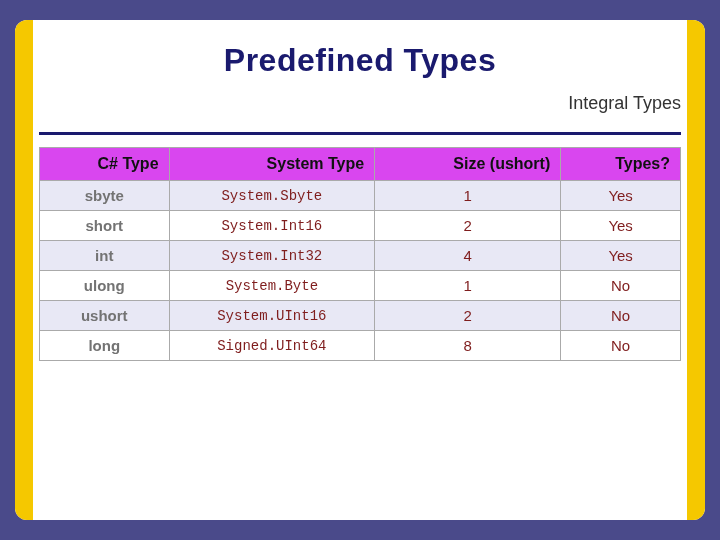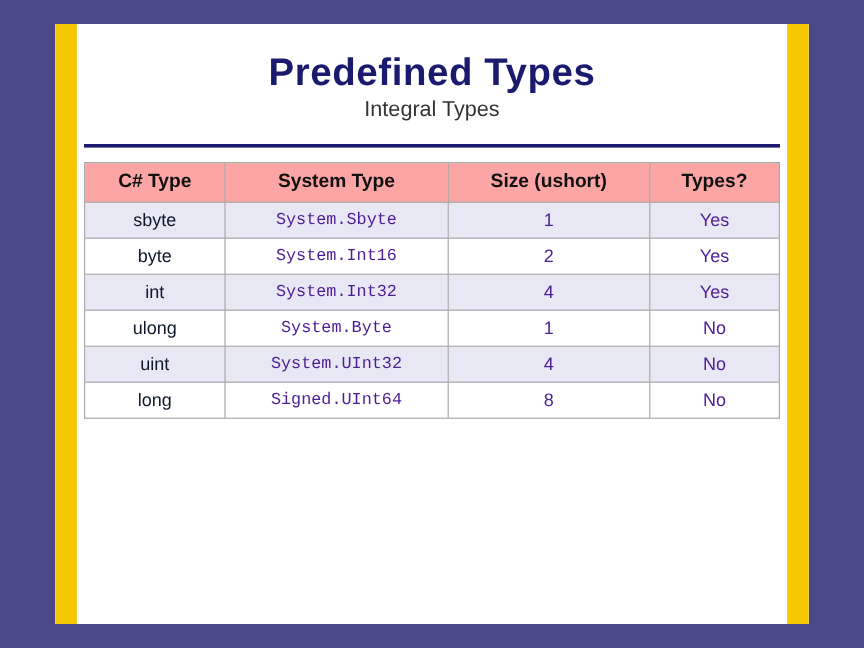--- a/index.html
+++ b/index.html
@@ -8,24 +8,24 @@
       width: 720px;
       height: 540px;
       background: #4a4a8a;
       display: flex;
       align-items: center;
       justify-content: center;
       font-family: Arial, sans-serif;
     }
 
     .slide-container {
-      width: 628px;
+      width: 690px;
       height: 500px;
       background: #ffffff;
-      border-radius: 0;
+      border-radius: 12px;
       overflow: hidden;
       position: relative;
       display: flex;
       flex-direction: column;
     }
 
     
     .accent-left {
       position: absolute;
       left: 0;
@@ -61,64 +61,65 @@
     .title {
       font-size: 32px;
       font-weight: bold;
       color: #1a1a6e;
       letter-spacing: 0.5px;
     }
 
     .subtitle {
       font-size: 18px;
       color: #333;
-      margin-top: 2px;
+      margin-top: 14px;
+      text-align: right;
     }
 
     .divider {
       height: 3px;
       background: #1a1a6e;
       margin: 8px 0 12px 0;
     }
 
     table {
       width: 100%;
       border-collapse: collapse;
       font-size: 15px;
     }
 
     thead tr th {
-      background: #fca5a5;
+      background: #d946ef;
       border: 1px solid #aaa;
       padding: 7px 10px;
-      text-align: center;
+      text-align: right;
       font-weight: bold;
       color: #111;
       font-size: 16px;
     }
 
     tbody tr td {
       border: 1px solid #aaa;
       padding: 6px 10px;
       text-align: center;
-      color: #4c1d95;
+      color: #7f1d1d;
     }
 
     
     tbody tr:nth-child(odd) td {
       background: #e8e8f5;
     }
 
     tbody tr:nth-child(even) td {
       background: #ffffff;
     }
 
     td:first-child {
-      font-weight: normal;
-      color: #0f172a;
+      font-weight: bold;
+      color: #737373;
     }
 
     td:nth-child(2) {
       font-family: 'Courier New', monospace;
       font-size: 14px;
     }
   </style>
 </head>
 <body>
 
@@ -143,41 +144,41 @@
         </tr>
       </thead>
       <tbody id="table-body">
       <tr>
             <td>sbyte</td>
             <td>System.Sbyte</td>
             <td>1</td>
             <td>Yes</td>
           </tr>
           <tr>
-            <td>byte</td>
+            <td>short</td>
             <td>System.Int16</td>
             <td>2</td>
             <td>Yes</td>
           </tr>
           <tr>
             <td>int</td>
             <td>System.Int32</td>
             <td>4</td>
             <td>Yes</td>
           </tr>
           <tr>
             <td>ulong</td>
             <td>System.Byte</td>
             <td>1</td>
             <td>No</td>
           </tr>
           <tr>
-            <td>uint</td>
-            <td>System.UInt32</td>
-            <td>4</td>
+            <td>ushort</td>
+            <td>System.UInt16</td>
+            <td>2</td>
             <td>No</td>
           </tr>
           <tr>
             <td>long</td>
             <td>Signed.UInt64</td>
             <td>8</td>
             <td>No</td>
           </tr>
         </tbody>
     </table>

